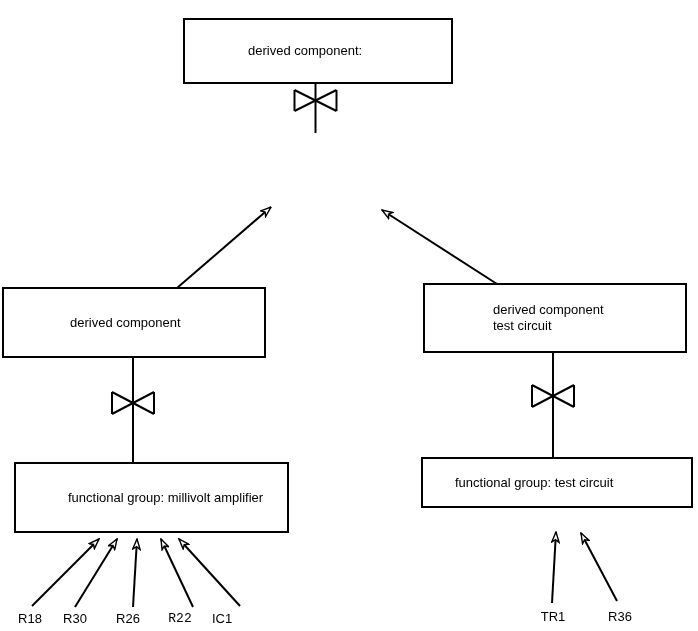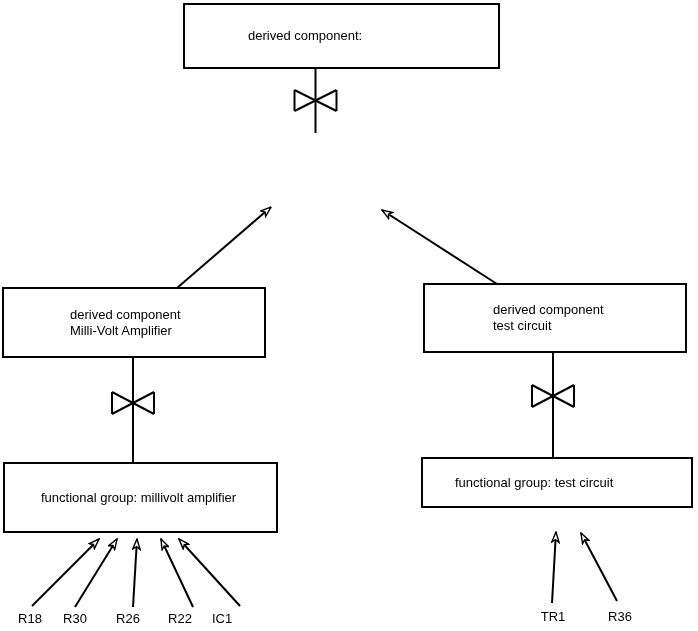--- a/index.html
+++ b/index.html
@@ -28,37 +28,37 @@
     background: #ffffff;
     display: flex;
     flex-direction: column;
     justify-content: center;
     font-size: 13px;
     line-height: 16px;
   }
   .bline {
     white-space: pre;
   }
-  .box-top-derived      { left: 183px; top: 3px;   width: 317px; height: 66px; padding-left: 63px; gap: 20px; }
+  .box-top-derived      { left: 183px; top: 18px;   width: 270px; height: 66px; padding-left: 63px; gap: 20px; }
   .box-top-functional   { left: 183px; top: 133px; width: 272px; height: 72px; padding-left: 5px; }
   .box-left-derived     { left: 2px;   top: 287px; width: 264px; height: 71px; padding-left: 66px; }
   .box-right-derived    { left: 423px; top: 283px; width: 264px; height: 70px; padding-left: 68px; }
-  .box-left-functional  { left: 3px;   top: 462px; width: 275px; height: 71px; padding-left: 36px; }
+  .box-left-functional  { left: 14px;   top: 462px; width: 275px; height: 71px; padding-left: 52px; }
   .box-right-functional { left: 421px; top: 457px; width: 272px; height: 51px; padding-left: 32px; }
   .part-label {
     position: absolute;
     transform: translateX(-50%);
     font-size: 13px;
     line-height: 15px;
     white-space: nowrap;
   }
   .lbl-r18 { left: 30px;  top: 611px; }
   .lbl-r30 { left: 75px;  top: 611px; }
   .lbl-r26 { left: 128px; top: 611px; }
-  .lbl-r22 { left: 180px; top: 611px; }
+  .lbl-r22 { left: 180px; top: 611px; font-family: Liberation Mono, monospace; }
   .lbl-ic1 { left: 222px; top: 611px; }
   .lbl-tr1 { left: 553px; top: 609px; }
   .lbl-r36 { left: 620px; top: 609px; }
   .wire { stroke: #000000; stroke-width: 2; fill: none; }
 </style>
 </head>
 <body>
 
 <div class="canvas">
 
@@ -105,21 +105,20 @@
     <line class="wire" marker-end="url(#arrowhead)" x1="617" y1="601" x2="581" y2="533"></line>
   </svg>
 
   <div class="box box-top-derived">
     <div class="bline">derived component:</div>
   </div>
 
 
   <div class="box box-left-derived">
     <div class="bline">derived component</div>
-    <div class="bline">Milli-Volt Amplifier</div>
   </div>
 
   <div class="box box-right-derived">
     <div class="bline">derived component</div>
     <div class="bline">test circuit</div>
   </div>
 
   <div class="box box-left-functional">
     <div class="bline">functional group: millivolt amplifier</div>
   </div>

